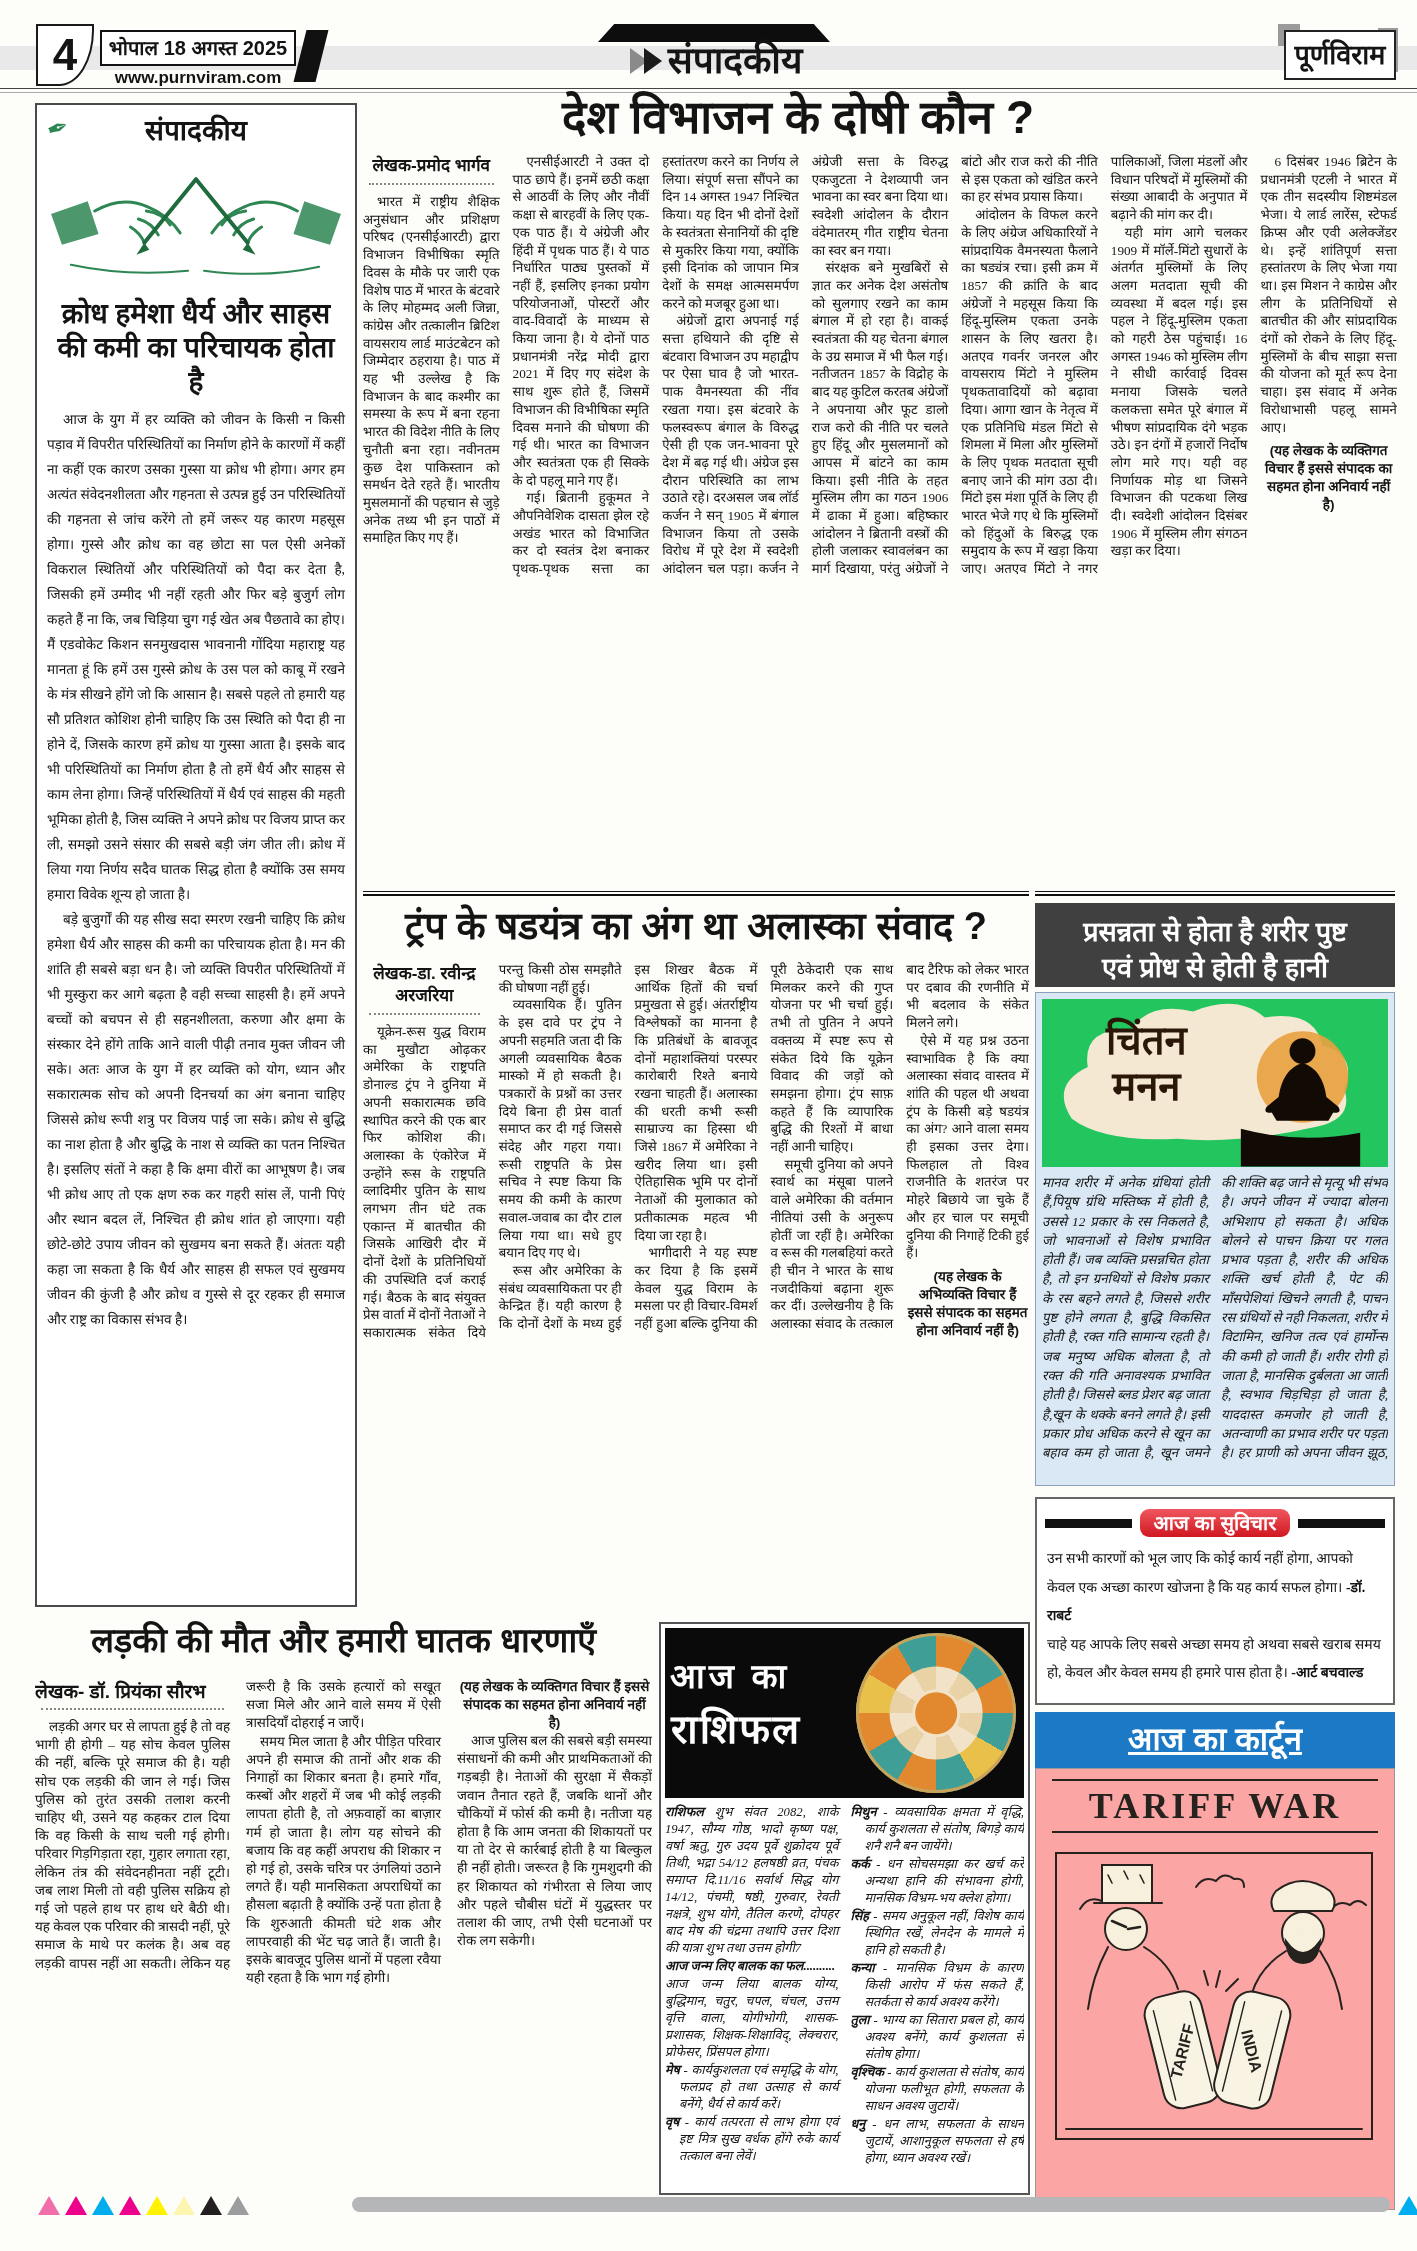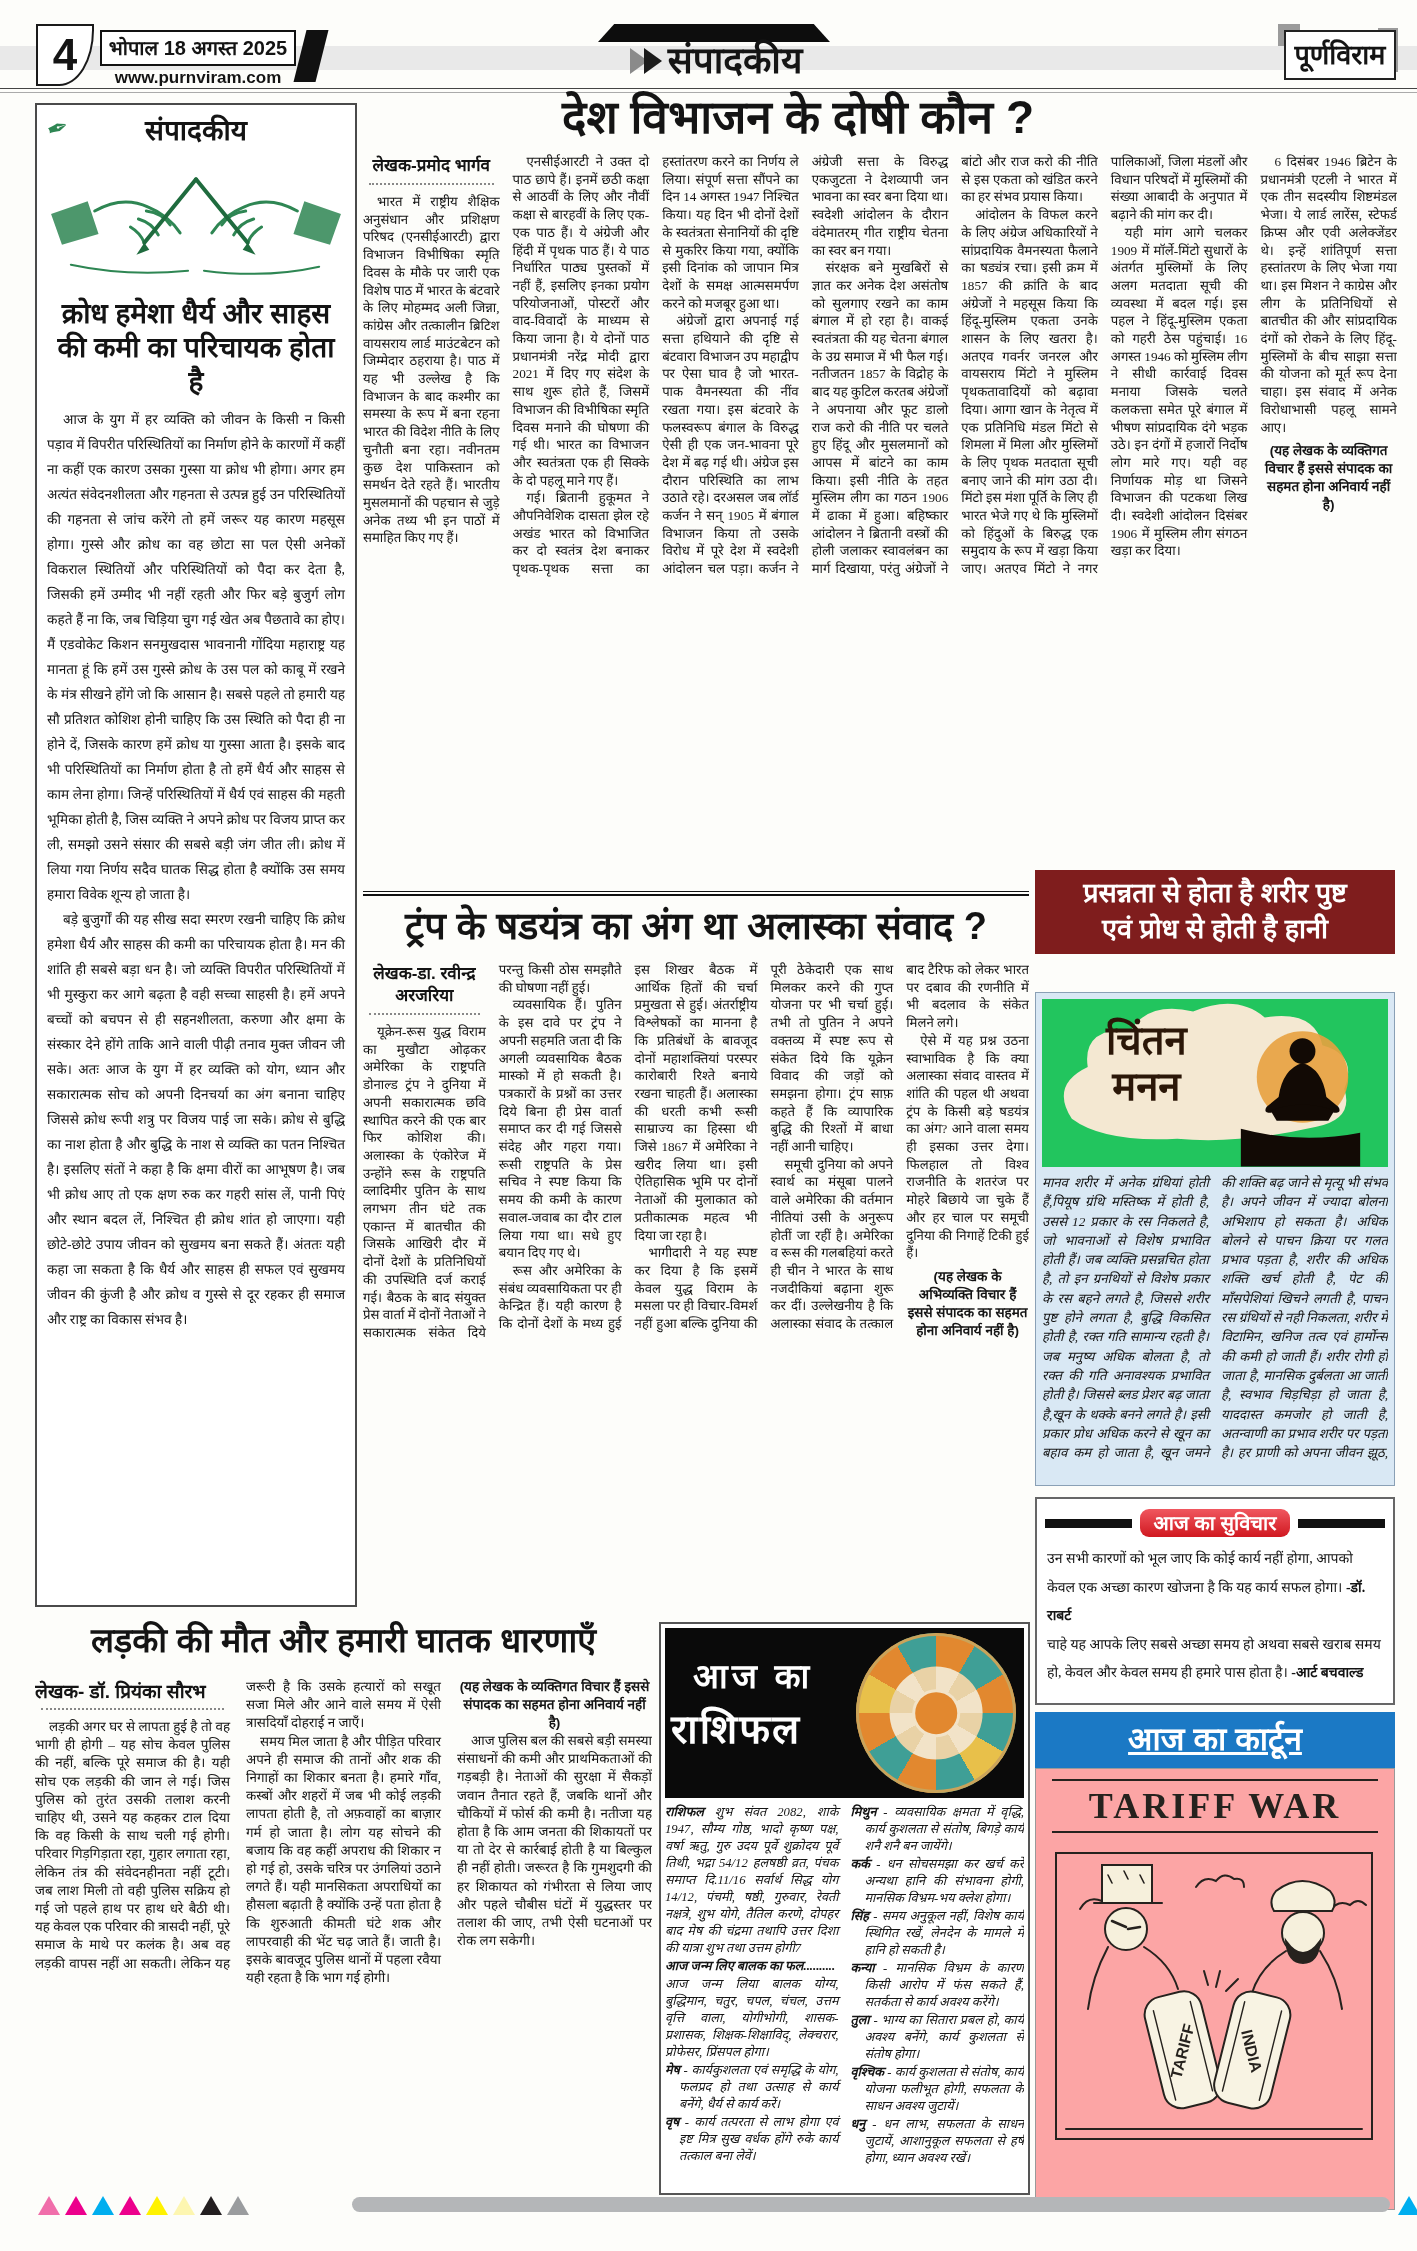--- a/index.html
+++ b/index.html
@@ -40,21 +40,21 @@
   .dotrule { border-bottom:2px dotted #888; margin:2px 6px 8px; }
   .disclaimer { font:bold 13.5px/18px "Liberation Sans",sans-serif; text-align:center; margin-top:6px; }
 
   .divider { height:7px; background:repeating-linear-gradient(#111 0 1.5px, transparent 1.5px 3.5px); }
 
   
   .trump-head { left:363px; top:901px; width:666px; font:bold 38px/50px "Liberation Sans",sans-serif; text-align:center; }
   .trump-cols { left:363px; top:961px; width:666px; height:646px; column-count:5; overflow:hidden; }
 
   
-  .redbanner { left:1035px; top:870px; width:360px; height:84px; background:#7f1d1d; color:#fff; font:bold 27px/36px "Liberation Sans",sans-serif; text-align:center; padding-top:5px; }
+  .redbanner { left:1035px; top:903px; width:360px; height:84px; background:#404040; color:#fff; font:bold 27px/36px "Liberation Sans",sans-serif; text-align:center; padding-top:11px; }
   .chintanbox { left:1035px; top:992px; width:360px; height:494px; border:1.5px solid #8aa0b5; background:#d9e8f4; padding:6px; }
   .chintan-img { position:relative; width:100%; height:168px; background:#22c55e; overflow:hidden; }
   .chintan-text { margin-top:6px; height:300px; column-count:2; column-gap:12px; font-style:italic; font-size:13.2px; line-height:19.3px; text-align:justify; overflow:hidden; }
   .chintan-title { position:absolute; left:64px; top:18px; color:#2b1708; font:bold 40px/46px "Liberation Sans",sans-serif; text-align:center; }
 
   .suvbox { left:1035px; top:1497px; width:360px; height:208px; border:2px solid #666; background:#fff; }
   .suv-hdr { display:flex; align-items:center; gap:8px; padding:10px 8px 2px; }
   .suv-bar { flex:1; height:9px; background:#111; }
   .suv-pill { background:linear-gradient(#f0575f,#d01820); color:#fff; font:bold 20px/28px "Liberation Sans",sans-serif; padding:0 14px; border-radius:9px; white-space:nowrap; }
   .suv-text { padding:6px 10px; font-size:14px; line-height:28.5px; }
@@ -67,21 +67,21 @@
 
   
   .girl-head { left:35px; top:1617px; width:617px; font:bold 34px/46px "Liberation Sans",sans-serif; text-align:center; }
   .girl-cols { left:35px; top:1678px; width:617px; height:508px; column-count:3; column-gap:16px; font-size:13.4px; line-height:18.2px; overflow:hidden; }
   .girl-cols p { text-align:justify; text-indent:14px; }
   .byline2 { font:bold 19px/24px "Liberation Sans",sans-serif; padding:2px 0 2px; }
 
   
   .rashibox { left:659px; top:1622px; width:371px; height:573px; border:2px solid #555; background:#fff; padding:4px; }
   .rashi-banner { position:relative; height:170px; background:#0a0a0a; color:#fff; overflow:hidden; }
-  .rashi-t1 { position:absolute; left:28px; top:28px; font:bold 34px/40px "Liberation Sans",sans-serif; letter-spacing:4px;text-align:right; }
+  .rashi-t1 { position:absolute; left:5px; top:28px; font:bold 34px/40px "Liberation Sans",sans-serif; letter-spacing:4px;text-align:right; }
   .rashi-t2 { position:absolute; left:6px; top:78px; font:bold 40px/46px "Liberation Sans",sans-serif; letter-spacing:2px; }
   .wheel { position:absolute; right:8px; top:5px; width:160px; height:160px; border-radius:50%;
     background:conic-gradient(#e2882f 0 30deg,#3f9f96 30deg 60deg,#e2882f 60deg 90deg,#3f9f96 90deg 120deg,#e8c04a 120deg 150deg,#3f9f96 150deg 180deg,#e2882f 180deg 210deg,#3f9f96 210deg 240deg,#e2882f 240deg 270deg,#e8c04a 270deg 300deg,#e2882f 300deg 330deg,#3f9f96 330deg 360deg);
     box-shadow:0 0 0 3px #caa35a inset; }
   .wheel-in { position:absolute; left:50%; top:50%; width:58%; height:58%; transform:translate(-50%,-50%); border-radius:50%;
     background:conic-gradient(#f2e3c8 0 30deg,#e9d2a6 30deg 60deg,#f2e3c8 60deg 90deg,#e9d2a6 90deg 120deg,#f2e3c8 120deg 150deg,#e9d2a6 150deg 180deg,#f2e3c8 180deg 210deg,#e9d2a6 210deg 240deg,#f2e3c8 240deg 270deg,#e9d2a6 270deg 300deg,#f2e3c8 300deg 330deg,#e9d2a6 330deg 360deg); }
   .wheel-core { position:absolute; left:50%; top:50%; width:26%; height:26%; transform:translate(-50%,-50%); border-radius:50%; background:#e2882f; box-shadow:0 0 0 3px #f2e3c8; }
   .rashi-cols { margin-top:6px; height:384px; column-count:2; column-gap:12px; font-size:12.7px; line-height:17px; overflow:hidden; }
   .rashi-cols p { text-align:justify; margin-bottom:1px;font-style:italic; }
   .entry { text-indent:-14px; padding-left:14px; }

